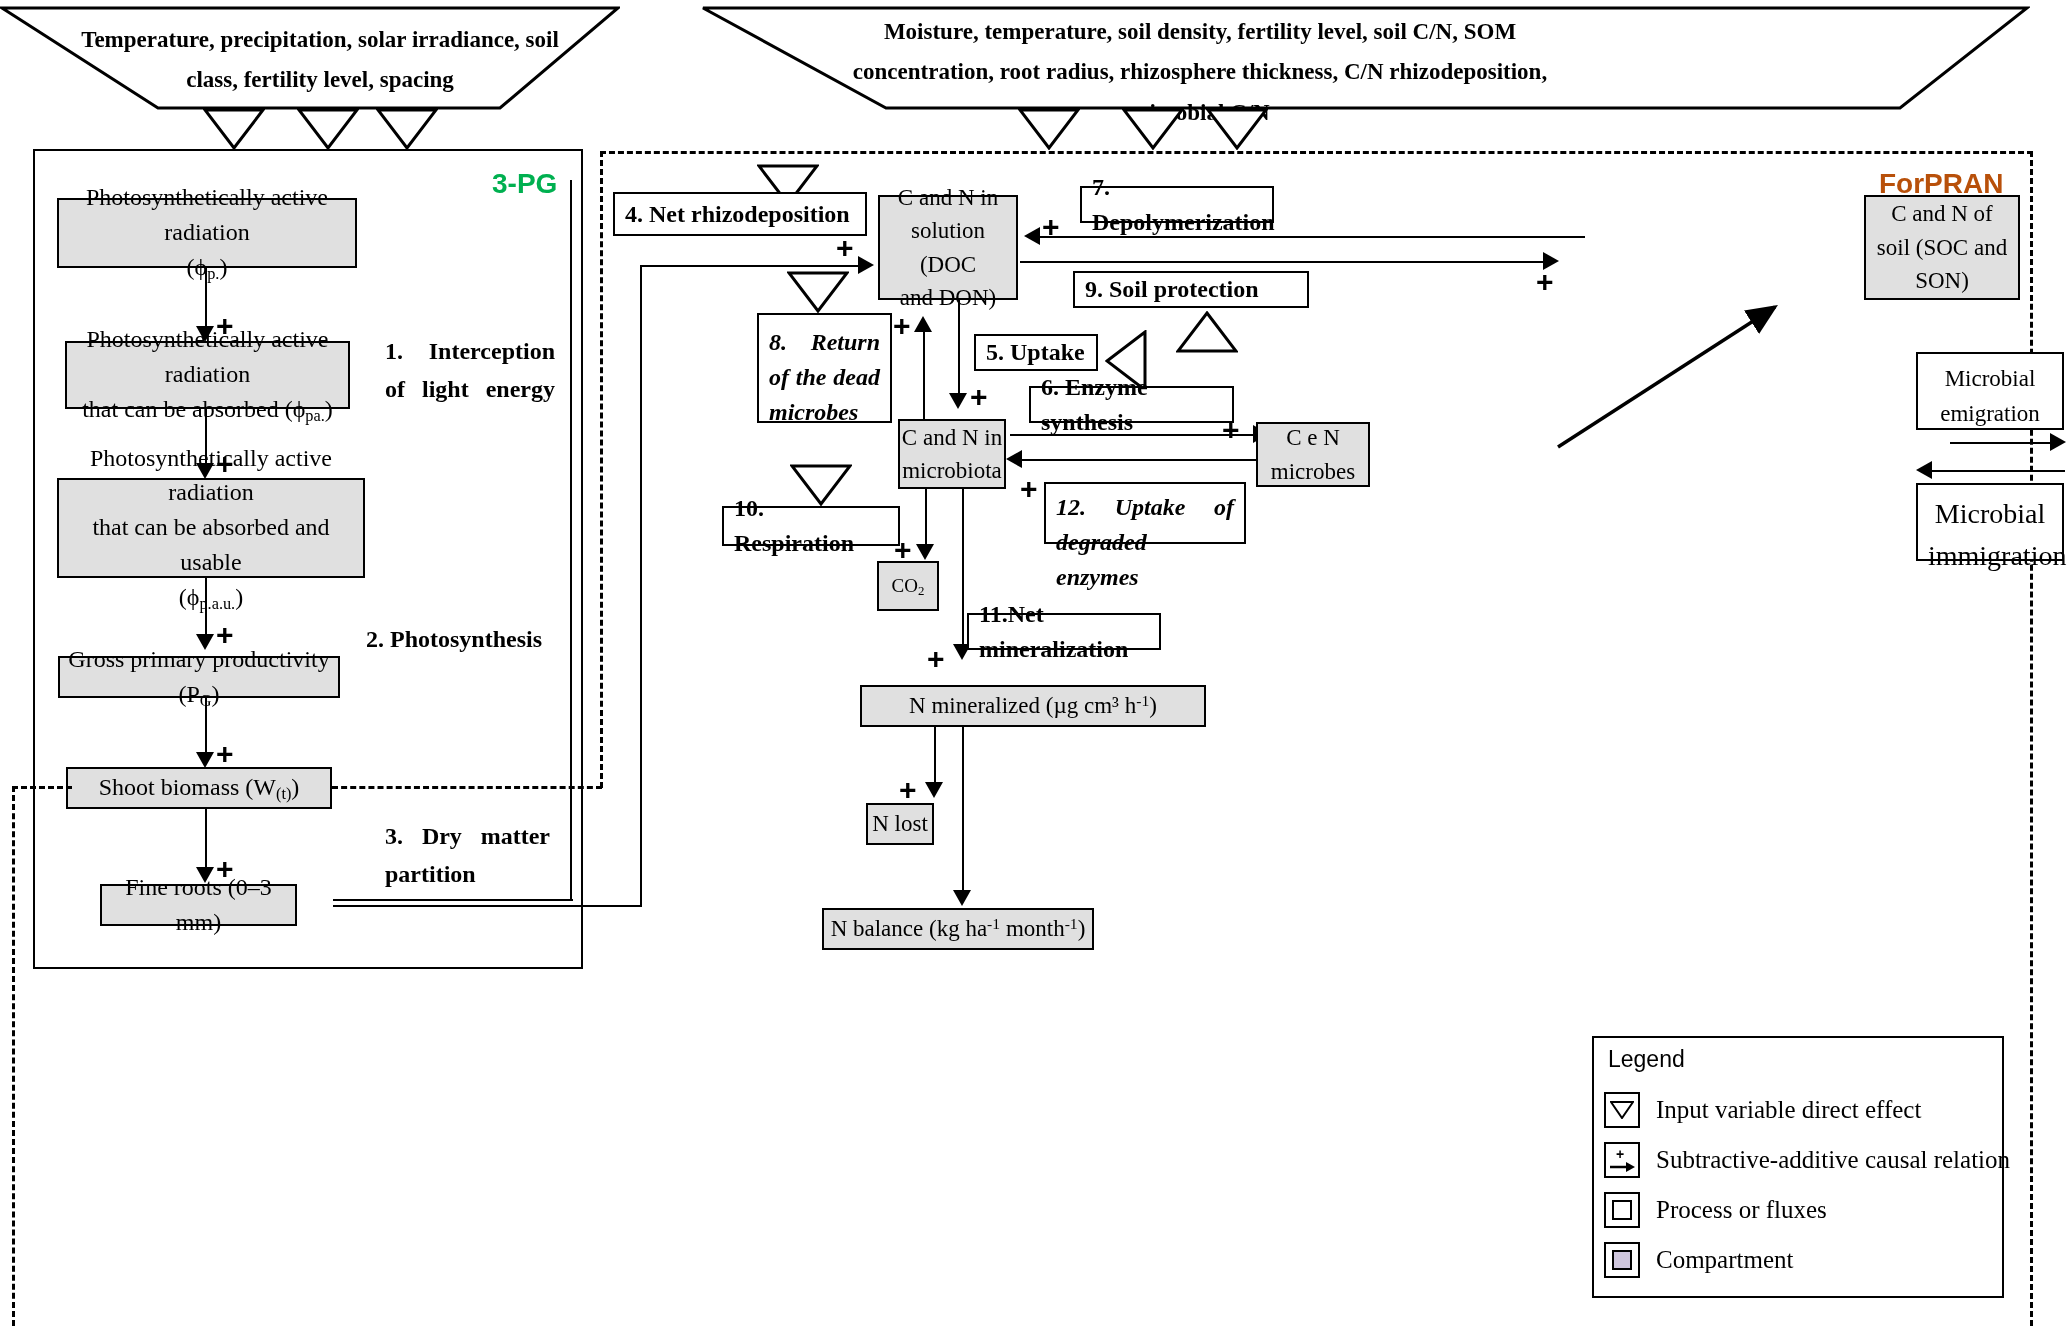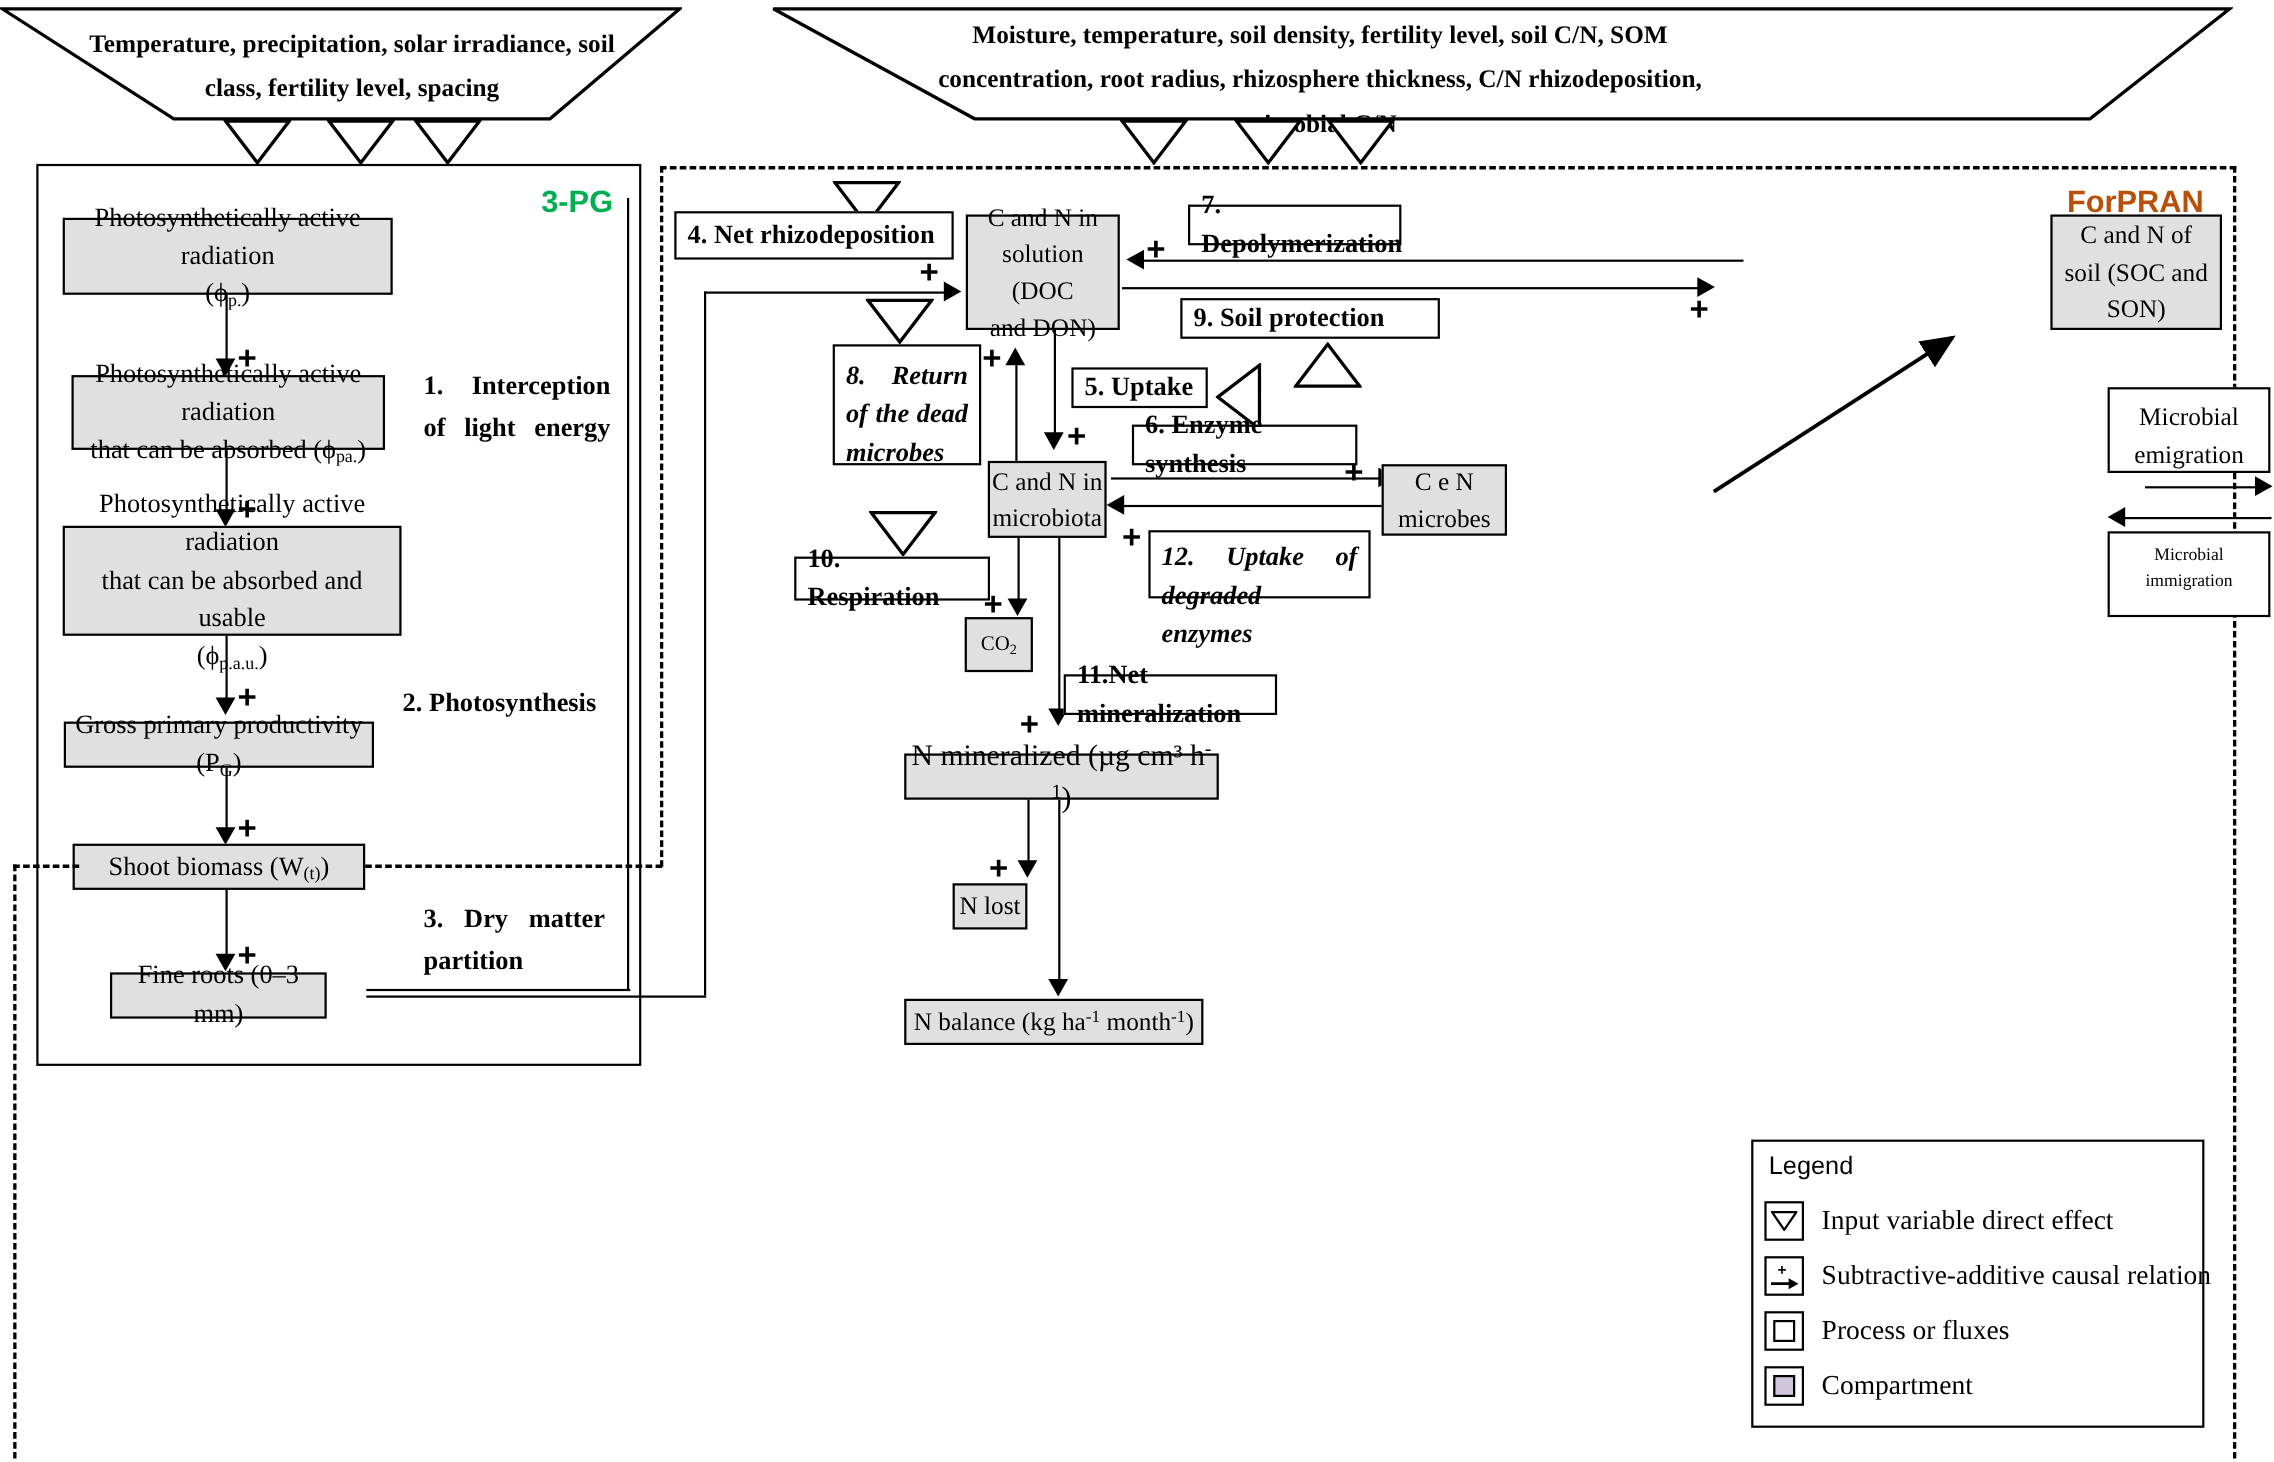--- a/index.html
+++ b/index.html
@@ -284,21 +284,21 @@
 </div>
 
 <div class="pbox" style="left:1916px;top:352px;width:148px;height:78px;font-weight:normal;
             display:block;text-align:center;padding-top:8px;font-size:23px;line-height:1.5;">
   <span>Microbial emigration</span>
 </div>
 <div class="hl" style="left:1950px;top:442px;width:105px;"></div>
 <div class="arrowright" style="left:2050px;top:433px;"></div>
 
 <div class="pbox" style="left:1916px;top:483px;width:148px;height:78px;font-weight:normal;
-            display:block;text-align:center;padding-top:8px;font-size:16px;line-height:1.5;">
+            display:block;text-align:center;padding-top:8px;font-size:28px;line-height:1.5;">
   <span>Microbial immigration</span>
 </div>
 <div class="hl" style="left:1930px;top:470px;width:135px;"></div>
 <div class="arrowleft" style="left:1916px;top:461px;"></div>
 
 <svg class="tri-down" style="left:790px;top:464px;" width="62" height="42">
     <polygon points="2,2 60,2 31,40" fill="#fff" stroke="#000" stroke-width="3"></polygon>
   </svg>
 
 <div class="pbox" style="left:722px;top:506px;width:178px;height:40px;">
@@ -314,21 +314,21 @@
 </div>
 
 <div class="vl" style="left:962px;top:489px;height:158px;"></div>
 <div class="arrowdown" style="left:953px;top:644px;"></div>
 <div class="plus" style="left:927px;top:644px;">+</div>
 
 <div class="pbox" style="left:967px;top:613px;width:194px;height:37px;">
   <span>11.Net mineralization</span>
 </div>
 
-<div class="cbox" style="left:822px;top:685px;width:286px;height:42px;font-size:27px;">
+<div class="cbox" style="left:860px;top:685px;width:346px;height:42px;font-size:23px;">
   <span>N mineralized (µg cm³ h<sup>-1</sup>)</span>
 </div>
 
 <div class="vl" style="left:934px;top:727px;height:58px;"></div>
 <div class="arrowdown" style="left:925px;top:782px;"></div>
 <div class="plus" style="left:899px;top:775px;">+</div>
 
 <div class="cbox" style="left:866px;top:803px;width:68px;height:42px;font-size:23px;">
   <span>N lost</span>
 </div>

